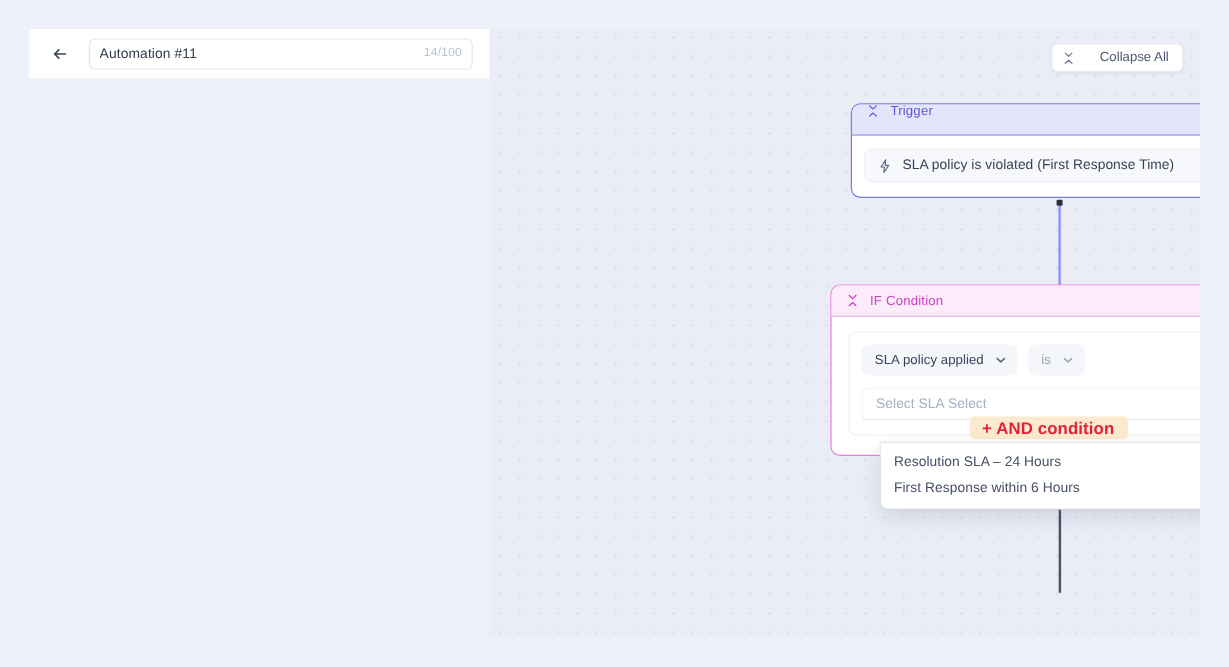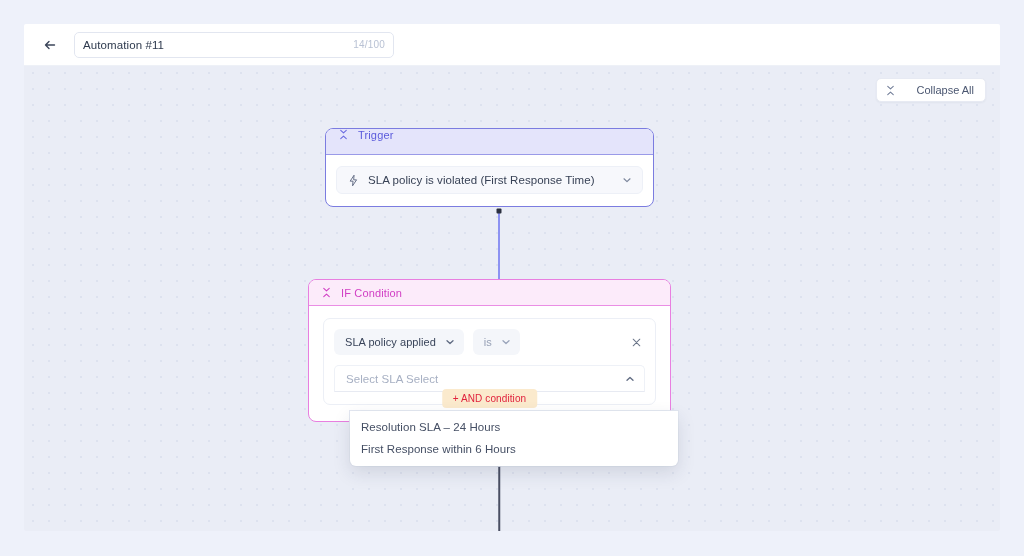--- a/index.html
+++ b/index.html
@@ -17,21 +17,20 @@
   }
 
   
   .app {
     position: absolute;
     left: 24px;
     top: 24px;
     width: 976px;
     height: 507px;
     display: flex;
-    flex-direction: column;
     border-radius: 2px;
     overflow: hidden;
   }
 
   
   .header {
     position: relative;
     height: 42px;
     background: #ffffff;
     flex: 0 0 42px;
@@ -282,22 +281,22 @@
     position: absolute;
     left: 50%;
     transform: translateX(-50%);
     bottom: 13px;
     height: 19px;
     padding: 0 11px;
     background: #fbeacd;
     border-radius: 4px;
     display: flex;
     align-items: center;
-    font-size: 10px;
-    font-weight: normal;
+    font-size: 14px;
+    font-weight: bold;
     color: #e0223c;
     letter-spacing: .1px;
     cursor: pointer;
     z-index: 14;
   }
 
   
   .dropdown {
     position: absolute;
     left: 326px;

